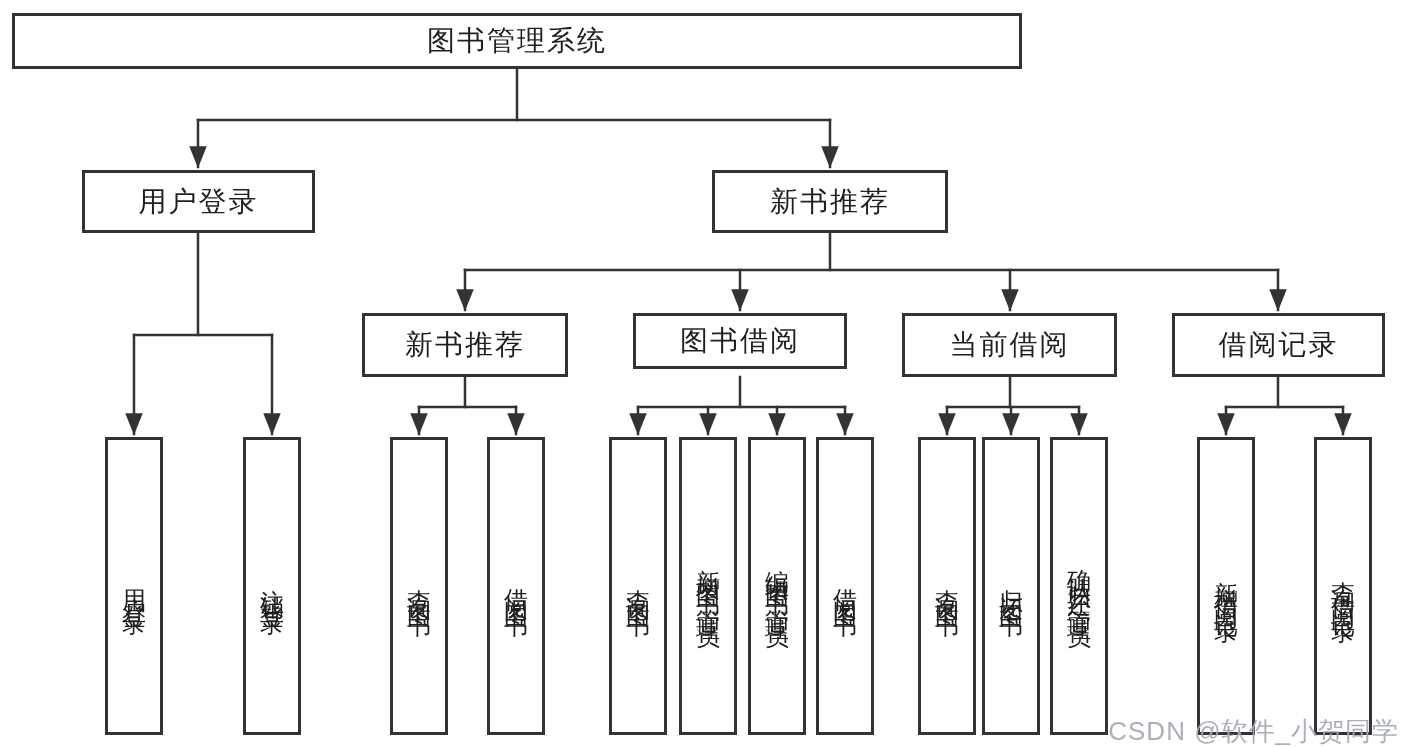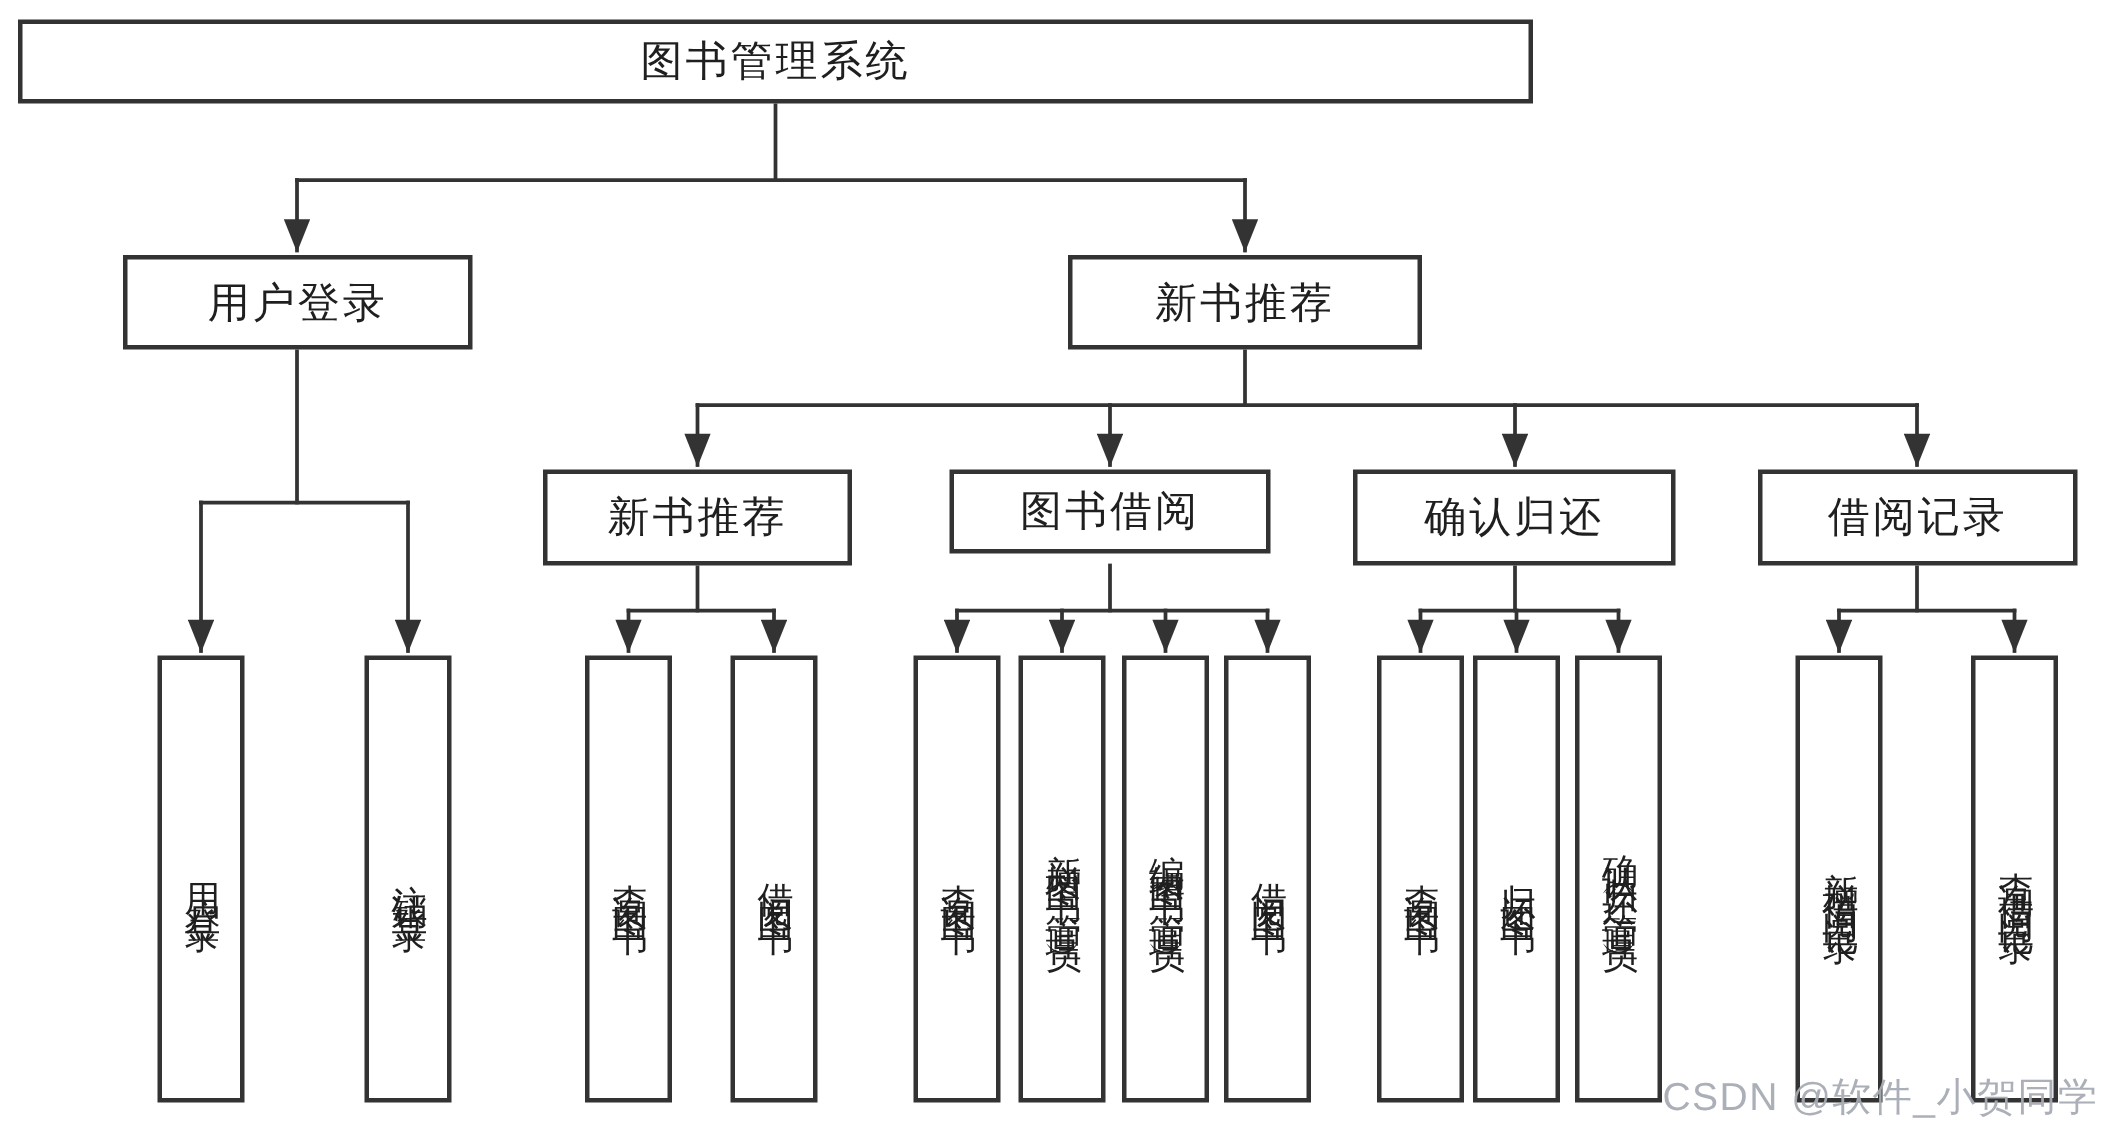--- a/index.html
+++ b/index.html
@@ -127,21 +127,21 @@
     <span>新书推荐</span>
   </div>
 
   <div class="node hbox n-rec">
     <span>新书推荐</span>
   </div>
   <div class="node hbox n-bb">
     <span>图书借阅</span>
   </div>
   <div class="node hbox n-cb">
-    <span>确认归还</span>
+    <span>当前借阅</span>
   </div>
   <div class="node hbox n-br">
     <span>借阅记录</span>
   </div>
 
   <div class="node vbox n-leaf-login">
     <span class="vtext">用户登录</span>
   </div>
   <div class="node vbox n-leaf-logout">
     <span class="vtext">注销登录</span>

